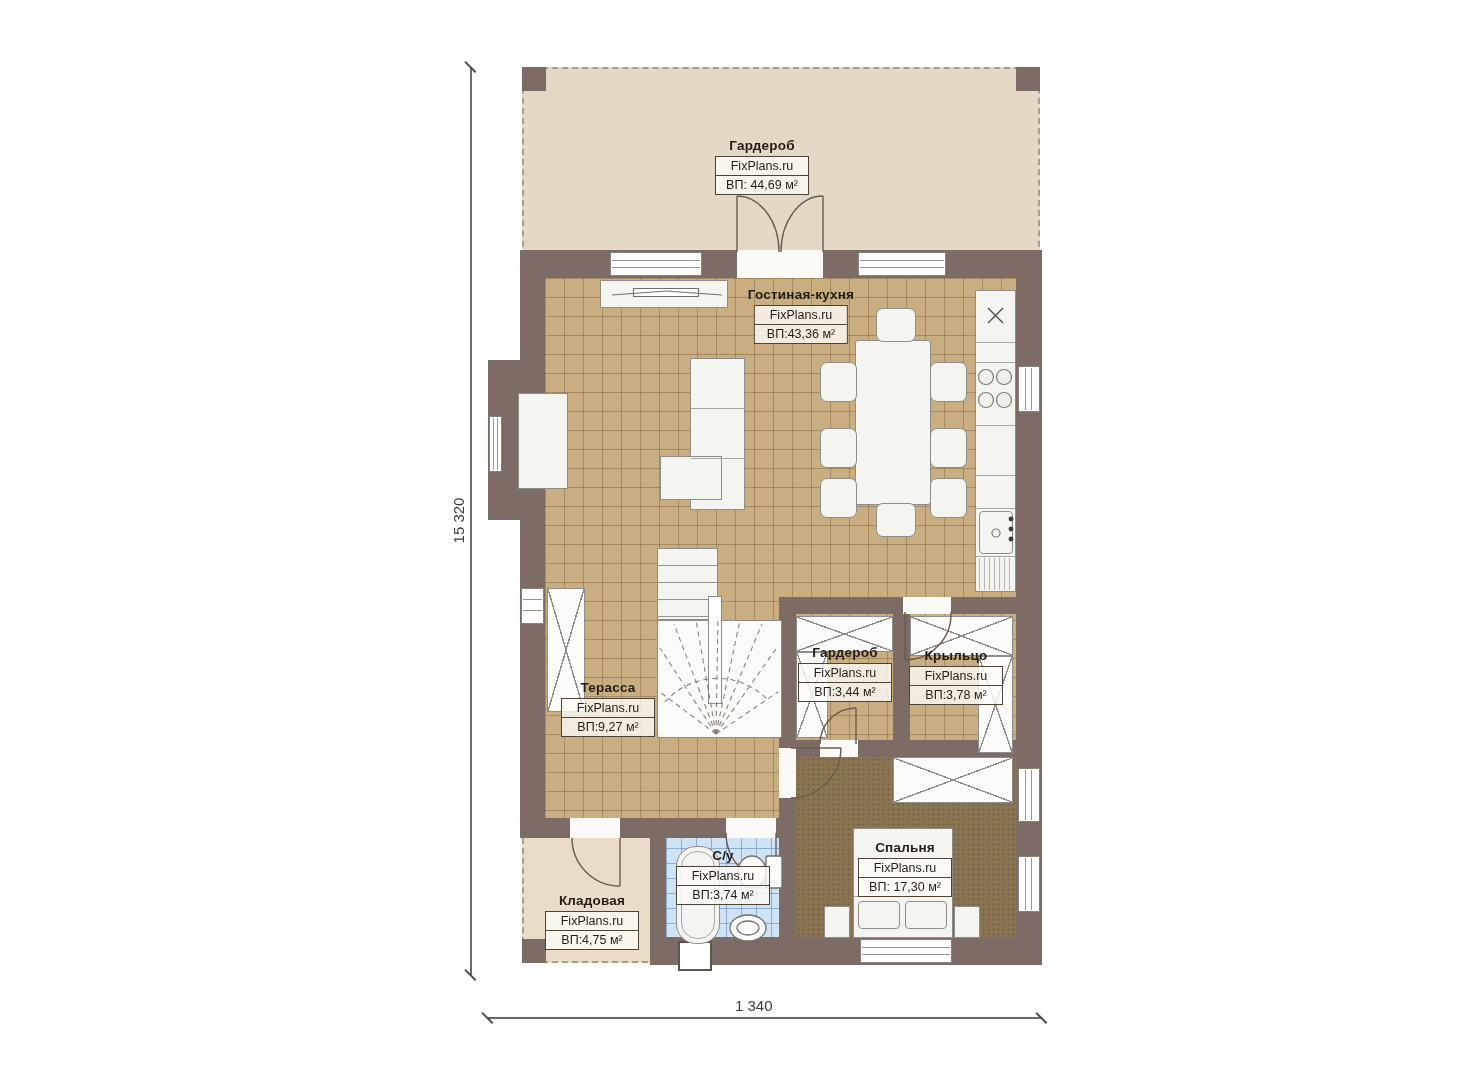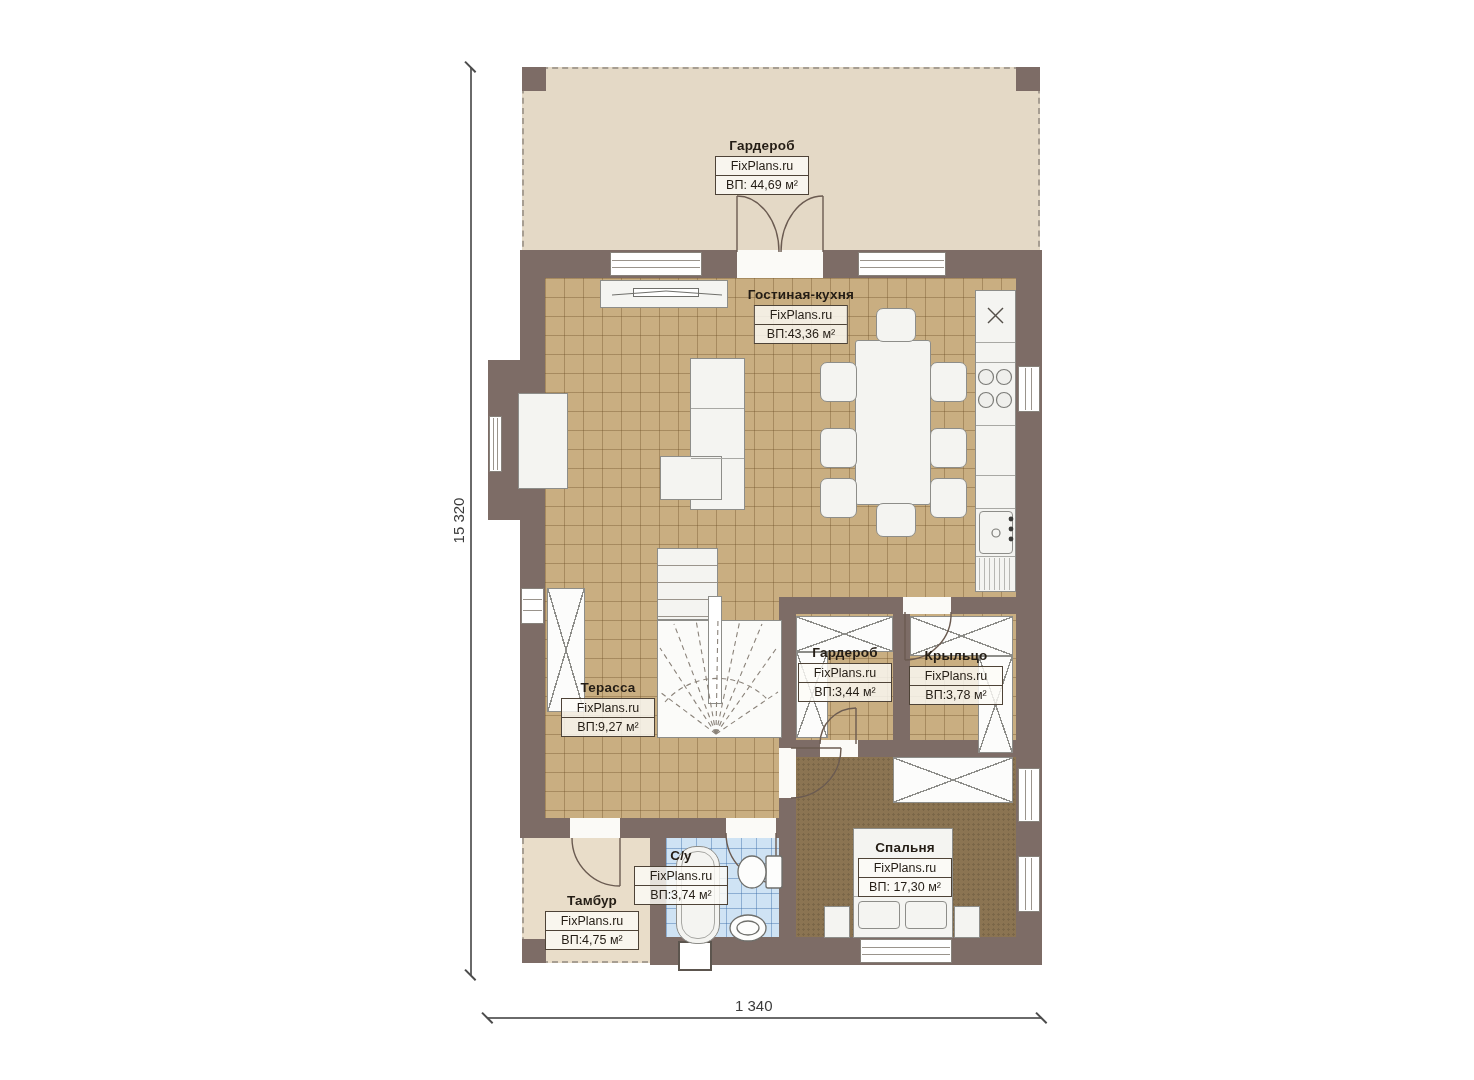--- a/index.html
+++ b/index.html
@@ -248,36 +248,36 @@
       <div class="area">ВП:3,44 м²</div>
     </div>
   </div>
   <div class="room-label" style="left:956px;top:648px;">
     <div class="room-name">Крыльцо</div>
     <div class="room-box">
       <div class="site">FixPlans.ru</div>
       <div class="area">ВП:3,78 м²</div>
     </div>
   </div>
-  <div class="room-label" style="left:681px;top:848px;">
+  <div class="room-label" style="left:723px;top:848px;">
     <div class="room-name">С/у</div>
     <div class="room-box">
       <div class="site">FixPlans.ru</div>
       <div class="area">ВП:3,74 м²</div>
     </div>
   </div>
   <div class="room-label" style="left:905px;top:840px;">
     <div class="room-name">Спальня</div>
     <div class="room-box">
       <div class="site">FixPlans.ru</div>
       <div class="area">ВП: 17,30 м²</div>
     </div>
   </div>
   <div class="room-label" style="left:592px;top:893px;">
-    <div class="room-name">Тамбур</div>
+    <div class="room-name">Кладовая</div>
     <div class="room-box">
       <div class="site">FixPlans.ru</div>
       <div class="area">ВП:4,75 м²</div>
     </div>
   </div>
 
   <div class="dim-line" style="left:470px;top:67px;width:1.5px;height:908px;"></div>
   <div class="tick" style="left:463px;top:66px;"></div>
   <div class="tick" style="left:463px;top:974px;"></div>
   <div class="dim-text" style="left:428px;top:512px;transform:rotate(-90deg);transform-origin:center;width:60px;text-align:center;">15 320</div>

